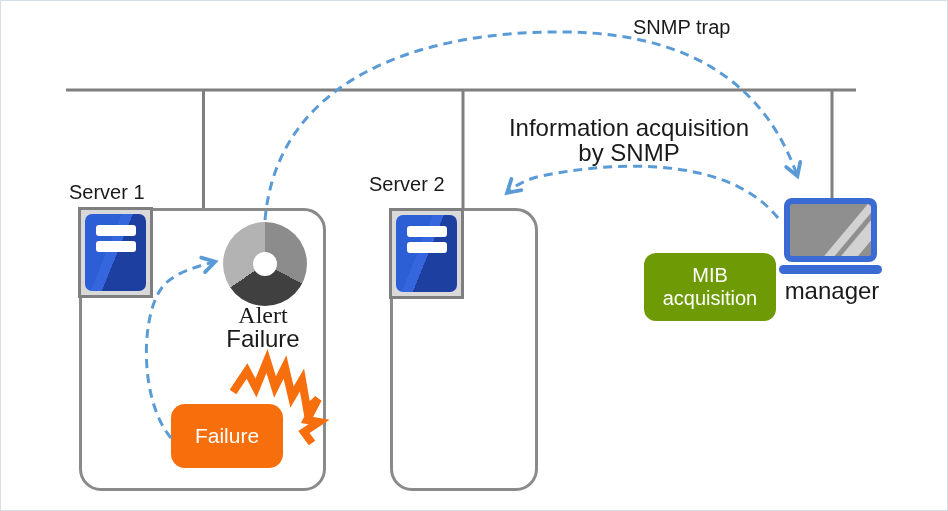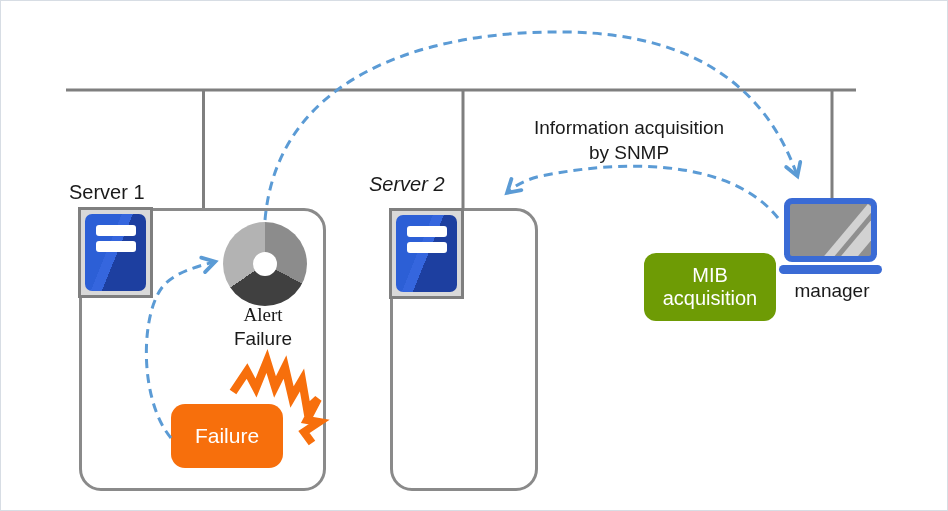--- a/index.html
+++ b/index.html
@@ -11,21 +11,21 @@
   svg.layer { position:absolute; left:0; top:0; width:948px; height:511px; pointer-events:none; }
 
   
   .server-box {
     position:absolute; width:247px; height:283px; top:207px;
     border:3px solid #8a8a8a; border-radius:22px; background:#ffffff; box-sizing:border-box;
   }
   .server-box.s2 { width:148px; }
 
   .node-label { position:absolute; font-size:20px; line-height:24px; white-space:nowrap; }
-  .center-label { position:absolute; text-align:center; font-size:19px; line-height:24px; }
+  .center-label { position:absolute; text-align:center; font-size:24px; line-height:24px; }
 
   
   .srv-frame {
     position:absolute; width:75px; height:91px; background:#d9d9d9;
     border:3px solid #7f7f7f; box-sizing:border-box;
   }
   .srv-tower {
     position:absolute; inset:4px; border-radius:7px;
     background:linear-gradient(112deg, #2c5fd6 40%, #3566de 40% 52%, #1d3fa0 52%);
   }
@@ -80,21 +80,21 @@
     <line x1="65" y1="89" x2="855" y2="89" stroke="#7f7f7f" stroke-width="3.2"></line>
     <line x1="202.5" y1="89" x2="202.5" y2="208" stroke="#7f7f7f" stroke-width="3"></line>
     <line x1="462" y1="89" x2="462" y2="208" stroke="#7f7f7f" stroke-width="3"></line>
     <line x1="831" y1="89" x2="831" y2="200" stroke="#7f7f7f" stroke-width="3"></line>
   </svg>
 
   <div class="server-box" style="left:78px;"></div>
   <div class="server-box s2" style="left:389px;"></div>
 
   <div class="node-label" style="left:68px; top:179px;">Server 1</div>
-  <div class="node-label" style="left:368px; top:171px;font-style:italic;">Server 2</div>
+  <div class="node-label" style="left:368px; top:171px;">Server 2</div>
 
   <div class="srv-frame" style="left:77px; top:206px;">
     <div class="srv-tower">
       <div class="srv-slot top"></div>
       <div class="srv-slot bottom"></div>
     </div>
   </div>
   <div class="srv-frame" style="left:388px; top:207px;">
     <div class="srv-tower">
       <div class="srv-slot top"></div>
@@ -136,18 +136,19 @@
     <defs>
       <marker id="arrowOpen" markerUnits="userSpaceOnUse" markerWidth="20" markerHeight="20" viewBox="0 0 16 16" refX="12" refY="8" orient="auto">
         <path d="M3,2 L13,8 L3,14" fill="none" stroke="#5b9bd5" stroke-width="3" stroke-linecap="round"></path>
       </marker>
     </defs>
     <path d="M 264 219 C 276 80, 415 29, 566 31 C 698 33, 766 90, 796 174" fill="none" stroke="#5b9bd5" stroke-width="3" stroke-dasharray="9 6" marker-end="url(#arrowOpen)"></path>
     <path d="M 777 217 C 735 164, 640 155, 540 175 C 527 178, 516 183, 507 191" fill="none" stroke="#5b9bd5" stroke-width="3" stroke-dasharray="9 6" marker-end="url(#arrowOpen)"></path>
     <path d="M 170 437 C 137 398, 139 306, 165 282 C 177 271, 194 266, 213 261" fill="none" stroke="#5b9bd5" stroke-width="3" stroke-dasharray="9 6" marker-end="url(#arrowOpen)"></path>
   </svg>
 
+  <div class="node-label" style="left:632px; top:14px;">SNMP trap</div>
   <div class="center-label" style="left:498px; top:114px; width:260px; line-height:25px;">
     <span style="display:block;">Information acquisition</span>
     <span style="display:block;">by SNMP</span>
   </div>
 
 </div>
 
 </body></html>

